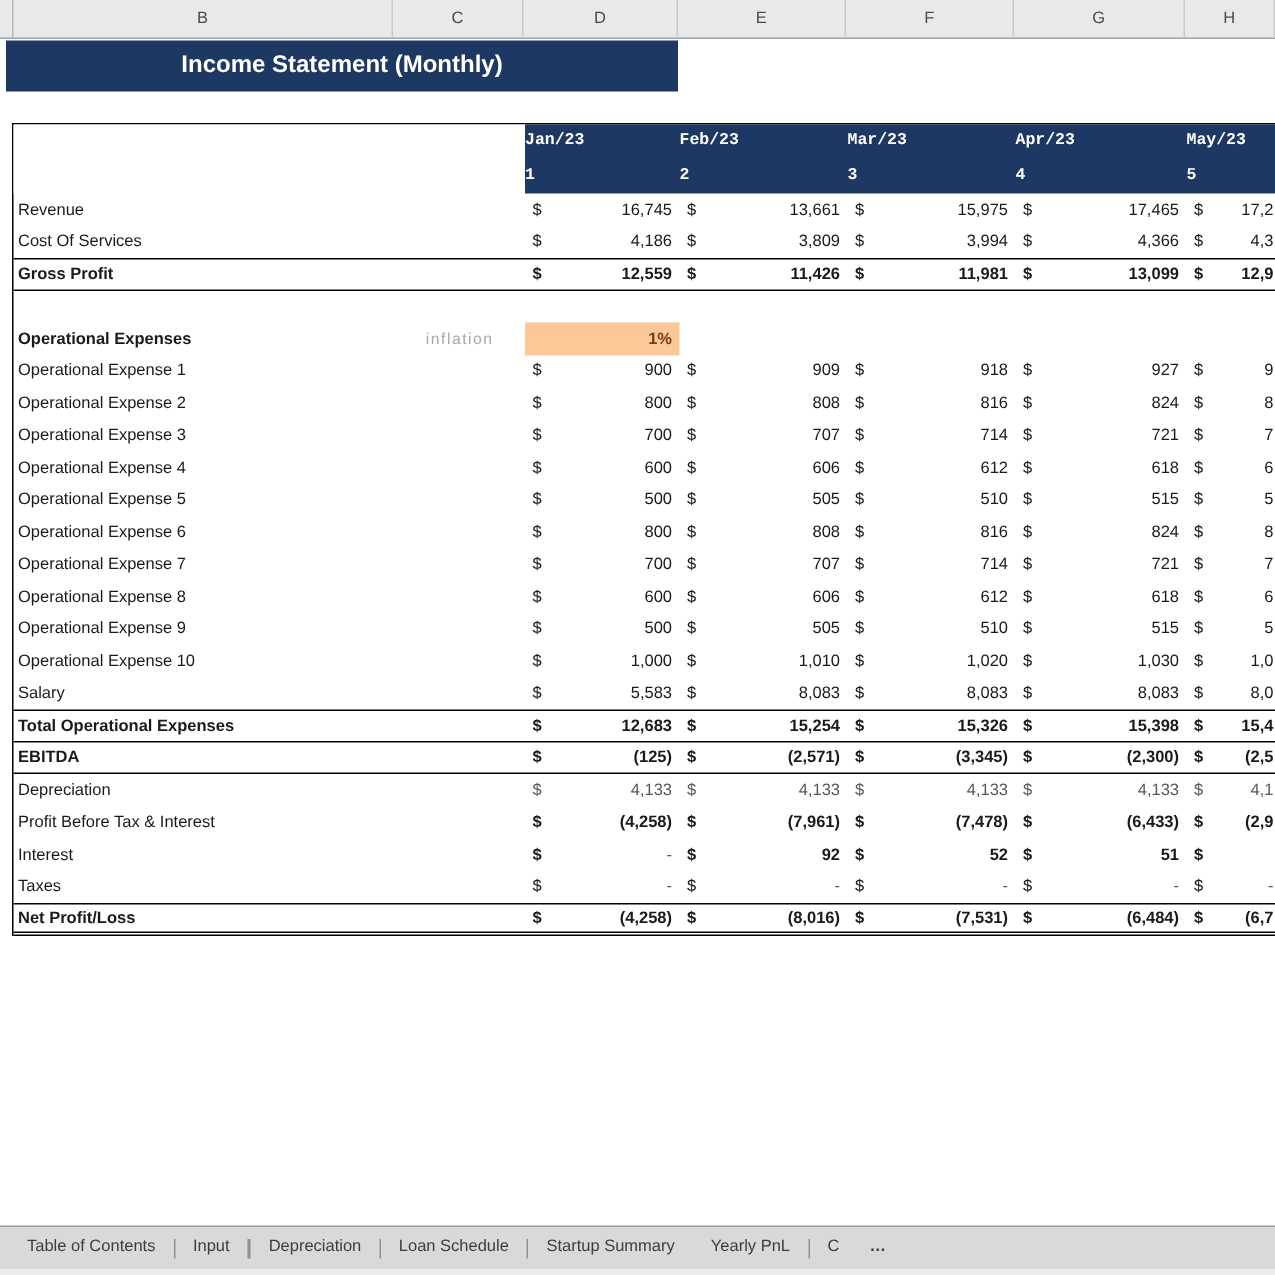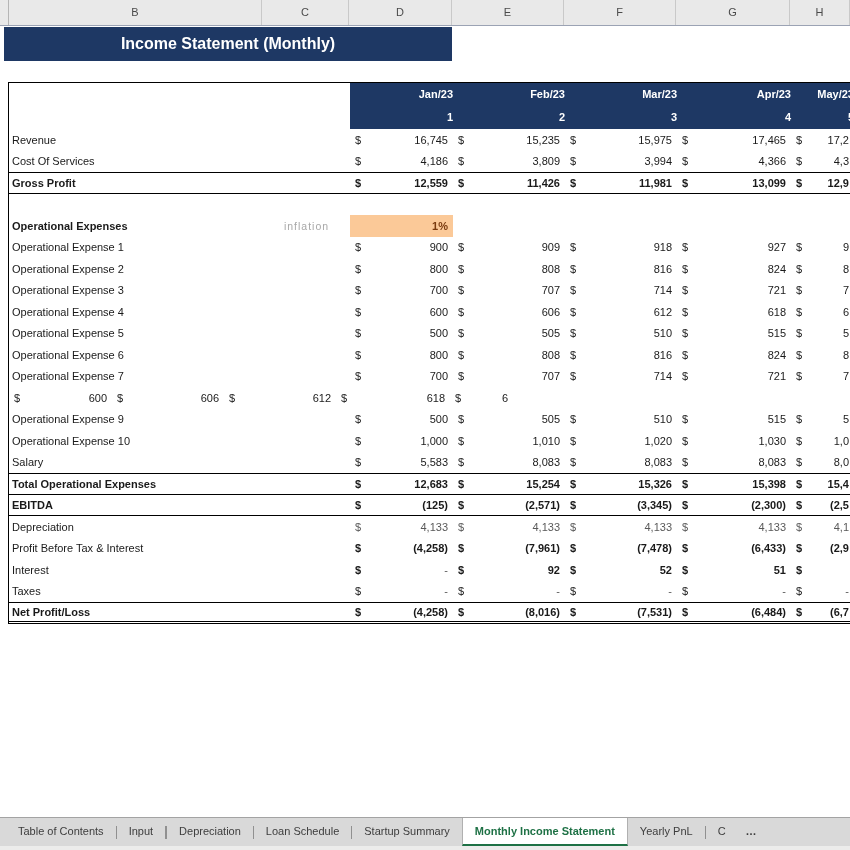--- a/index.html
+++ b/index.html
@@ -17,21 +17,21 @@
   .banner{position:absolute;left:4px;top:27px;width:448px;height:34px;background:#1e3864;
           color:#fff;font-weight:bold;font-size:16px;text-align:center;line-height:34px;}
 
   
   .tbl{position:absolute;left:8px;top:82px;width:894px;border-top:1px solid #000;
        border-left:1px solid #000;box-sizing:border-box;background:#fff;}
   .thead{display:flex;height:46px;}
   .th-spacer{width:341px;background:#fff;box-sizing:border-box;}
   .th-months{flex:1;background:#1e3864;color:#fff;font-weight:bold;}
   .mrow{display:flex;height:23px;line-height:23px;}
-  .mcell{text-align:right;font-size:11px;box-sizing:border-box;}
+  .mcell{text-align:left;font-size:11px;box-sizing:border-box;font-family:Liberation Mono, monospace;}
 
   .row{display:flex;height:21.5px;align-items:stretch;box-sizing:border-box;}
   .lbl{width:341px;padding-left:3px;font-size:11px;color:#1a1a1a;white-space:nowrap;
        box-sizing:border-box;display:flex;align-items:center;}
   .lbl.short{width:254px;}
   .infl{width:87px;font-size:10.5px;color:#a8a8a8;box-sizing:border-box;
         display:flex;align-items:center;justify-content:center;letter-spacing:1px;}
   .cell{display:flex;justify-content:space-between;align-items:center;padding:0 5px;
         font-size:11px;box-sizing:border-box;color:#1a1a1a;}
   .orange{background:#fbc998;justify-content:flex-end;color:#7a3b10;font-weight:bold;}
@@ -91,21 +91,21 @@
         </div>
       </div>
       <div class="row">
         <div class="lbl">Revenue</div>
         <div class="cell" style="width: 103px;">
           <span>$</span>
           <span>16,745</span>
         </div>
         <div class="cell" style="width: 112px;">
           <span>$</span>
-          <span>15,235</span>
+          <span>13,661</span>
         </div>
         <div class="cell" style="width: 112px;">
           <span>$</span>
           <span>15,975</span>
         </div>
         <div class="cell" style="width: 114px;">
           <span>$</span>
           <span>17,465</span>
         </div>
         <div class="cell" style="width: 63px;">
@@ -324,20 +324,21 @@
         <div class="cell" style="width: 114px;">
           <span>$</span>
           <span>721</span>
         </div>
         <div class="cell" style="width: 63px;">
           <span>$</span>
           <span>7</span>
         </div>
       </div>
       <div class="row">
+        <div class="lbl">Operational Expense 8</div>
         <div class="cell" style="width: 103px;">
           <span>$</span>
           <span>600</span>
         </div>
         <div class="cell" style="width: 112px;">
           <span>$</span>
           <span>606</span>
         </div>
         <div class="cell" style="width: 112px;">
           <span>$</span>
@@ -587,20 +588,19 @@
       <div class="tab">Table of Contents</div>
       <span class="tsep"></span>
       <div class="tab">Input</div>
       <span class="tsep"></span>
       <span class="tsep"></span>
       <div class="tab">Depreciation</div>
       <span class="tsep"></span>
       <div class="tab">Loan Schedule</div>
       <span class="tsep"></span>
       <div class="tab">Startup Summary</div>
-      <div class="tab active">Monthly Income Statement</div>
       <div class="tab">Yearly PnL</div>
       <span class="tsep"></span>
       <div class="tab">C</div>
       <div class="more">…</div>
     </div>
   <div class="belowbar"></div>
 </div>
 
 </body></html>

